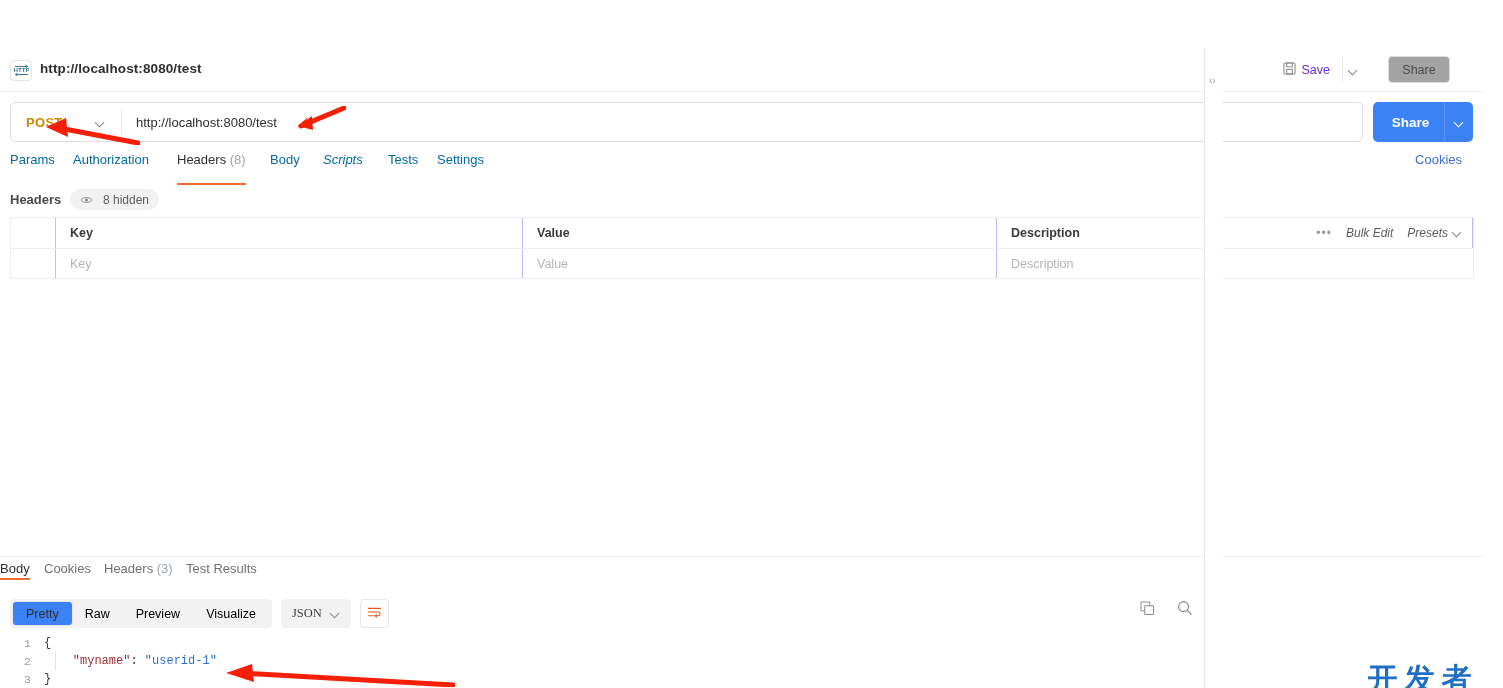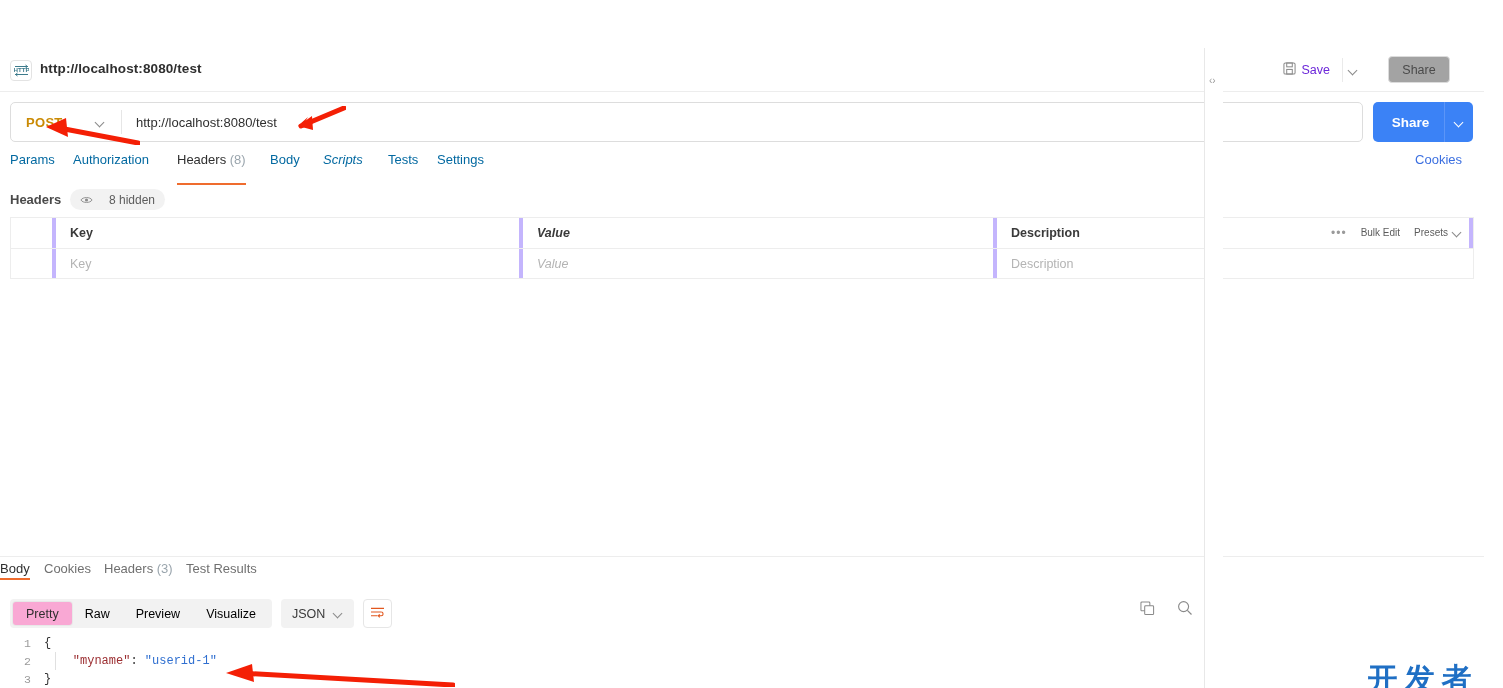--- a/index.html
+++ b/index.html
@@ -107,68 +107,68 @@
   }
   .cookies-link {
     position:absolute; top:0; right:22px; font-size:13px; color:#3b6fe0; cursor:pointer;
   }
 
   
   .hdrbar { position:absolute; top:141px; left:0; width:1484px; height:28px; }
   .hdr-lbl { position:absolute; left:10px; top:3px; font-size:13px; color:#4a4a4a; font-weight:bold; }
   .hidden-pill {
     position:absolute; left:70px; top:0; height:21px; padding:0 10px;
-    background:#f2f2f2; border-radius:11px; display:flex; align-items:center; gap:16px;
+    background:#f2f2f2; border-radius:11px; display:flex; align-items:center; gap:10px;
     cursor:pointer;
   }
   .hidden-pill .hp-lbl { font-size:12px; color:#5c5c5c; }
 
   
   .tbl { position:absolute; top:169px; left:10px; width:1464px; }
   .trow { display:flex; height:31px; border:1px solid #ededed; border-bottom:none; }
   .trow:last-child { border-bottom:1px solid #ededed; }
-  .tcell { border-right:4px solid #c4b5fd; display:flex; align-items:center; padding-left:14px; }
+  .tcell { border-right:1px solid #c4b5fd; display:flex; align-items:center; padding-left:14px; }
   .tcell:last-child { border-right:none; }
   .c-check { width:45px; padding-left:0; }
   .c-key { width:467px; }
-  .c-val { width:474px;font-style:italic; }
+  .c-val { width:474px; }
   .c-desc { flex:1; }
   .th { font-size:12.5px; color:#3a3a3a; font-weight:bold; }
   .td { font-size:12.5px; color:#b4b4b4; }
   .tbl-actions {
     position:absolute; right:0; top:0; height:31px; display:flex; align-items:center; gap:14px;
     padding-right:12px;
   }
   .dots { letter-spacing:1px; color:#9a9a9a; font-size:12px; }
-  .act { font-size:10px; color:#5c5c5c; cursor:pointer; }
+  .act { font-size:12px; color:#5c5c5c; cursor:pointer;font-style:italic; }
   .presets { display:flex; align-items:center; gap:5px; cursor:pointer; }
 
   
   .resp-sep { position:absolute; top:508px; left:0; width:1484px; height:1px; background:#ededed; }
   .resptabs { position:absolute; top:513px; left:0; width:1484px; height:28px; }
   .rtab { position:absolute; top:0; font-size:13px; color:#707070; cursor:pointer; white-space:nowrap; }
   .rtab.active { color:#2f2f2f; }
   .rtab .cnt { color:#9aa5ad; }
   .rtab .uline { position:absolute; left:0; right:0; bottom:-4px; height:2px; background:#ef6c2e; }
 
   
   .fmtbar { position:absolute; top:551px; left:10px; height:29px; display:flex; align-items:center; gap:9px; }
   .seg {
     display:flex; align-items:center; background:#f2f2f2; border-radius:4px; height:29px; padding:3px;
   }
   .seg .opt {
     height:23px; padding:0 13px; display:flex; align-items:center; justify-content:center;
     font-size:12.5px; color:#000000; border-radius:3px; cursor:pointer;
   }
-  .seg .opt.sel { background:#f9a8d4; color:#2f2f2f; box-shadow:0 0 0 1px rgba(0,0,0,.04); }
+  .seg .opt.sel { background:#3b82f6; color:#2f2f2f; box-shadow:0 0 0 1px rgba(0,0,0,.04); }
   .typesel {
     display:flex; align-items:center; gap:9px; height:29px; padding:0 11px;
     background:#f2f2f2; border-radius:4px; cursor:pointer;
   }
-  .typesel .t-lbl { font-size:12.5px; color:#3a3a3a; }
+  .typesel .t-lbl { font-size:12.5px; color:#3a3a3a;font-family:Liberation Serif, serif; }
   .wrapbtn {
     width:29px; height:29px; border:1px solid #e6e6e6; border-radius:4px; background:#fff;
     display:flex; align-items:center; justify-content:center; cursor:pointer;
   }
   .resp-icons { position:absolute; top:552px; right:30px; display:flex; align-items:center; gap:22px; }
   .ricon { cursor:pointer; }
 
   
   .code {
     position:absolute; top:586px; left:0; width:1484px; height:70px;

